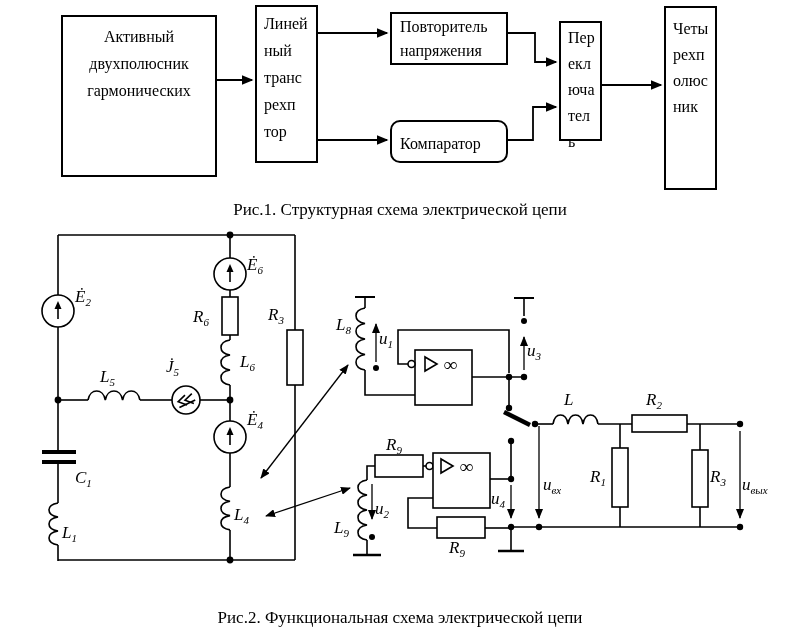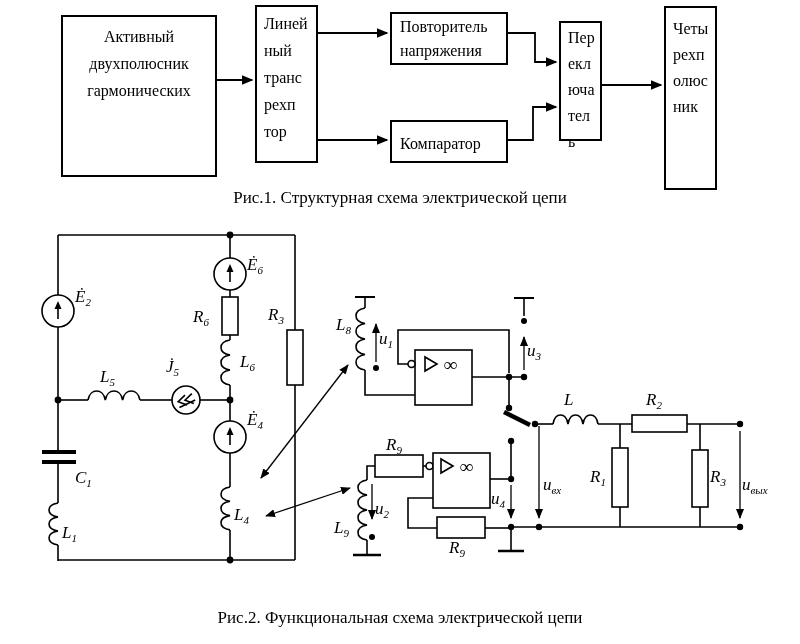--- a/index.html
+++ b/index.html
@@ -4,25 +4,25 @@
 <style>
   html,body{margin:0;padding:0;background:#fff;}
   .page{position:relative;width:800px;height:644px;background:#fff;overflow:hidden;
         font-family:"Liberation Serif",serif;color:#000;}
   .bx{position:absolute;border:2px solid #000;box-sizing:border-box;background:#fff;
       font:16px/26px "Liberation Serif",serif;}
   .bx span{display:block;}
   .bx-source{left:61px;top:3px;width:156px;height:162px;text-align:center;padding-top:6px;line-height:27px;margin-top:12px;}
   .bx-transformer{left:255px;top:5px;width:63px;height:158px;padding:3px 8px 0 7px;line-height:27px;}
   .bx-follower{left:390px;top:12px;width:118px;height:53px;padding:1px 0 0 8px;line-height:24px;}
-  .bx-comparator{left:390px;top:120px;width:118px;height:43px;padding:9px 16px 0 8px;}
+  .bx-comparator{left:390px;top:120px;width:118px;height:43px;padding:9px 16px 0 8px;border-radius:10px;}
   .bx-switch{left:559px;top:21px;width:43px;height:120px;padding:2px 0 0 7px;line-height:26px;}
   .bx-quadripole{left:664px;top:6px;width:53px;height:184px;padding:8px 0 0 7px;line-height:26px;}
   .cap{position:absolute;left:0;right:0;text-align:center;font:17px "Liberation Serif",serif;}
-  .cap1{top:188px;}
+  .cap1{top:200px;}
   .cap2{top:608px;text-align:center;}
   svg.overlay{position:absolute;left:0;top:0;pointer-events:none;}
   .wire{stroke:#000;stroke-width:1.6;fill:none;}
   .thick{stroke:#000;stroke-width:4;fill:none;}
   .blade{stroke:#000;stroke-width:4.5;fill:none;}
   .gnd{stroke:#000;stroke-width:2.5;fill:none;}
   .term{stroke:#000;stroke-width:2;fill:none;}
   .comp{stroke:#000;stroke-width:1.6;fill:#fff;}
   .sym{stroke:#000;stroke-width:1.6;fill:none;}
   .conn{stroke:#000;stroke-width:1.8;fill:none;}

